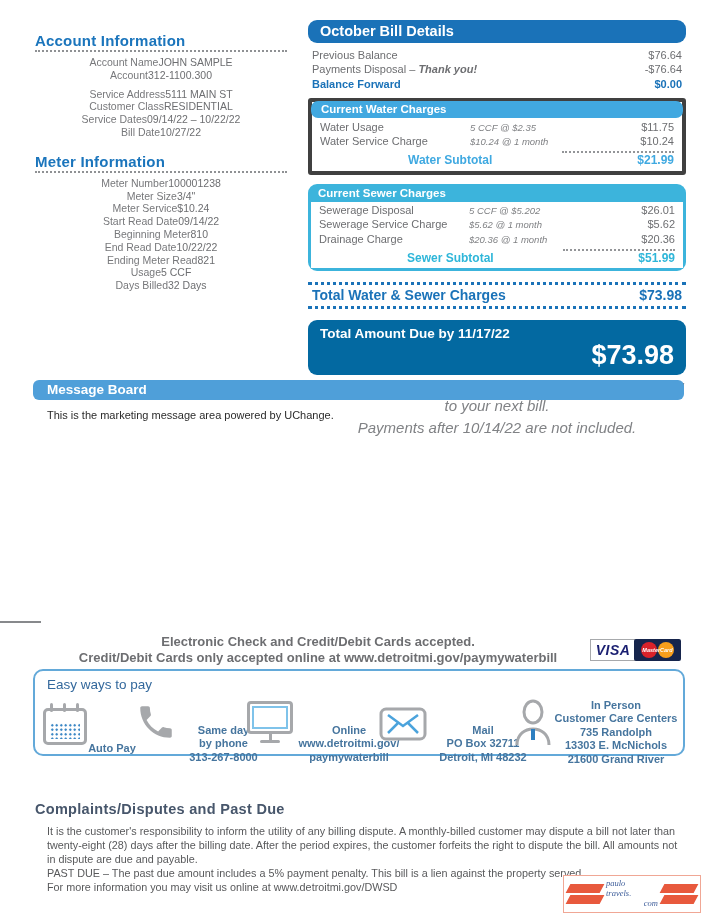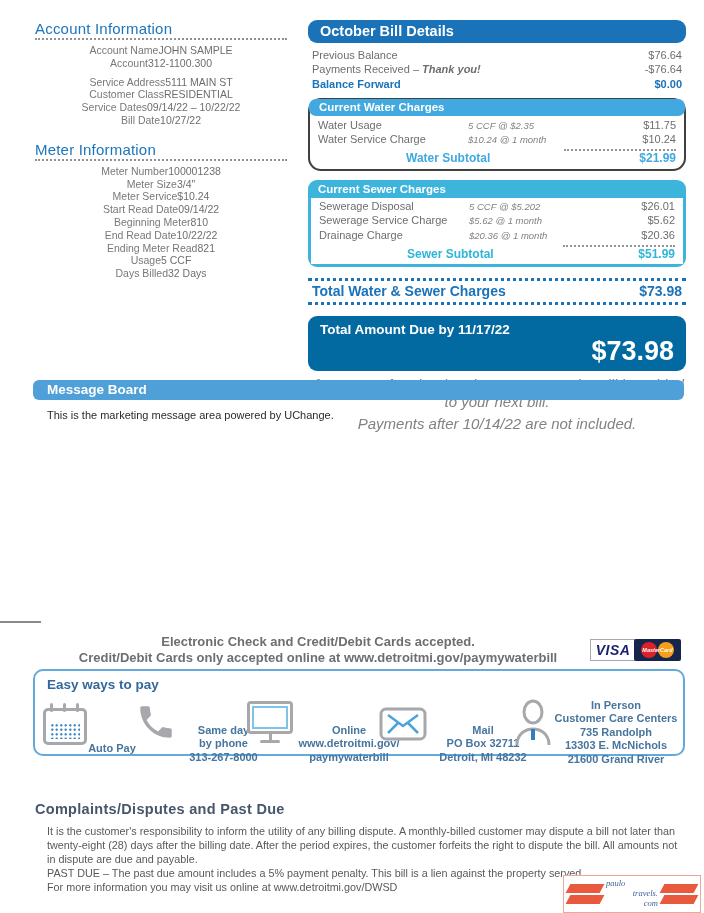--- a/index.html
+++ b/index.html
@@ -2,40 +2,40 @@
 <html><head>
 <meta charset="utf-8">
 <style>
   * { margin:0; padding:0; box-sizing:border-box; }
   body { background:#fff; }
   .page { position:relative; width:704px; height:913px; background:#fff;
           font-family:"Liberation Sans", sans-serif; overflow:hidden; }
 
   
   .left-col { position:absolute; left:35px; top:20px; width:252px; }
-  .sec-heading { font-size:15px; font-weight:normal; color:#1b75bc;
-                 padding-bottom:1px; border-bottom:2px dotted #8f9194; letter-spacing:.2px; }
+  .sec-heading { font-size:15px; font-weight:bold; color:#1b75bc;
+                 padding-bottom:1px; border-bottom:2px dotted #8f9194; letter-spacing:.2px;margin-top:12px; }
   .info-rows { margin-top:4px; }
   .info-row { display:flex; justify-content:center; font-size:10.5px;
               color:#77787b; line-height:1.22; }
   .info-row .val { color:#6d6e71; text-align:right; }
   .info-row.gap { margin-top:6px; }
   .meter-block { margin-top:14px; }
 
   
   .right-col { position:absolute; left:308px; top:20px; width:378px; }
   .main-bar { background:#1a72b8; color:#fff; font-weight:bold; font-size:14.5px;
               border-radius:9px; padding:3px 12px 4px; }
   .bd-rows { margin-top:5px; padding:0 4px; }
   .bd-row { display:flex; justify-content:space-between; font-size:11px;
             color:#6d6e71; line-height:1.3; }
   .bd-row .em { font-style:italic; font-weight:bold; }
   .bd-row.bold { color:#1a72b8; font-weight:bold; }
 
-  .charge-box { margin-top:7px; border:2px solid #404040; border-radius:13px; }
+  .charge-box { margin-top:7px; border:4px solid #404040; border-radius:3px; }
   .charge-header { background:#41a8e0; color:#fff; font-weight:bold; font-size:11.5px;
                    padding:2px 10px 3px; border-radius:7px; margin:-1px -1px 0; }
   .charge-rows { padding:2px 8px 4px; }
   .c-row { display:grid; grid-template-columns:150px 1fr 90px; font-size:11px;
            color:#6d6e71; line-height:1.32; align-items:baseline; }
   .c-row .rate { font-style:italic; font-size:9.5px; color:#808285; }
   .c-row .amt { text-align:right; }
   .sub-rule { border-top:2px dotted #939598; width:112px; margin-left:auto; margin-top:2px; }
   .sub-row { display:flex; font-size:12px; font-weight:bold; }
   .sub-row .lbl { margin-left:88px; }
@@ -72,21 +72,21 @@
   .mc { position:absolute; left:634px; top:639px; width:47px; height:22px;
         background:#16254c; border-radius:2px; overflow:hidden; }
   .mc .c1 { position:absolute; left:7px; top:3px; width:16px; height:16px; border-radius:50%; background:#d9222a; }
   .mc .c2 { position:absolute; right:7px; top:3px; width:16px; height:16px; border-radius:50%; background:#f79e1b; }
   .mc .mc-label { position:absolute; left:0; right:0; top:8px; color:#fff; font-size:5.5px;
                   font-style:italic; text-align:center; font-weight:bold; }
 
   
   .easy { position:absolute; left:33px; top:669px; width:652px; height:87px;
           border:2px solid #63a9d9; border-radius:10px; }
-  .easy-title { position:absolute; left:12px; top:6px; font-size:13.5px; font-weight:bold; color:#33689c; }
+  .easy-title { position:absolute; left:12px; top:6px; font-size:13.5px; font-weight:normal; color:#33689c; }
   .pay-label { position:absolute; font-weight:bold; font-size:11px; color:#46759e;
                text-align:center; line-height:1.22;margin-top:24px; }
   .icon-abs { position:absolute; }
 
   .cal { position:absolute; left:8px; top:32px; width:44px; height:42px; }
   .cal-ring { position:absolute; top:0; width:3px; height:9px; background:#a6a8ab; border-radius:2px; }
   .cal-ring.r1 { left:7px; } .cal-ring.r2 { left:20px; } .cal-ring.r3 { left:33px; }
   .cal-body { position:absolute; top:5px; left:0; width:44px; height:37px;
               border:3px solid #a6a8ab; border-radius:5px; }
   .cal-dots { margin:12px 4px 0; height:16px;
@@ -105,21 +105,21 @@
                color:#58595b; line-height:1.3; }
 
   
   .wm { position:absolute; left:563px; top:875px; width:138px; height:38px;
         border:1px solid #f0a795; background:#fff; display:flex; align-items:center;
         justify-content:space-between; padding:2px 4px; }
   .wm-bars i { display:block; width:34px; height:9px; background:#e8593d;
                transform:skewX(-28deg); margin:2px 0; }
   .wm-text { font-family:"Liberation Serif", serif; font-style:italic; font-size:8.5px;
              color:#41609c; line-height:1.15; width:52px; }
-  .wm-text .t1 { text-align:left; } .wm-text .t2 { text-align:right; } .wm-text .t3 { text-align:right; }
+  .wm-text .t1 { text-align:left; } .wm-text .t2 { text-align:left; } .wm-text .t3 { text-align:right; }
 </style>
 </head>
 <body>
 
 <div class="page">
 
   <div class="left-col">
     <div class="sec-heading">Account Information</div>
     <div class="info-rows">
       <div class="info-row">
@@ -193,21 +193,21 @@
 
   <div class="right-col">
     <div class="main-bar">October Bill Details</div>
 
     <div class="bd-rows">
       <div class="bd-row">
           <span>Previous Balance</span>
           <span>$76.64</span>
         </div>
       <div class="bd-row">
-          <span><span>Payments Received –</span> <span class="em">Thank you!</span></span>
+          <span><span>Payments Disposal –</span> <span class="em">Thank you!</span></span>
           <span>-$76.64</span>
         </div>
       <div class="bd-row bold">
           <span>Balance Forward</span>
           <span>$0.00</span>
         </div>
     </div>
 
     <div class="charge-box">
       <div class="charge-header">Current Water Charges</div>

